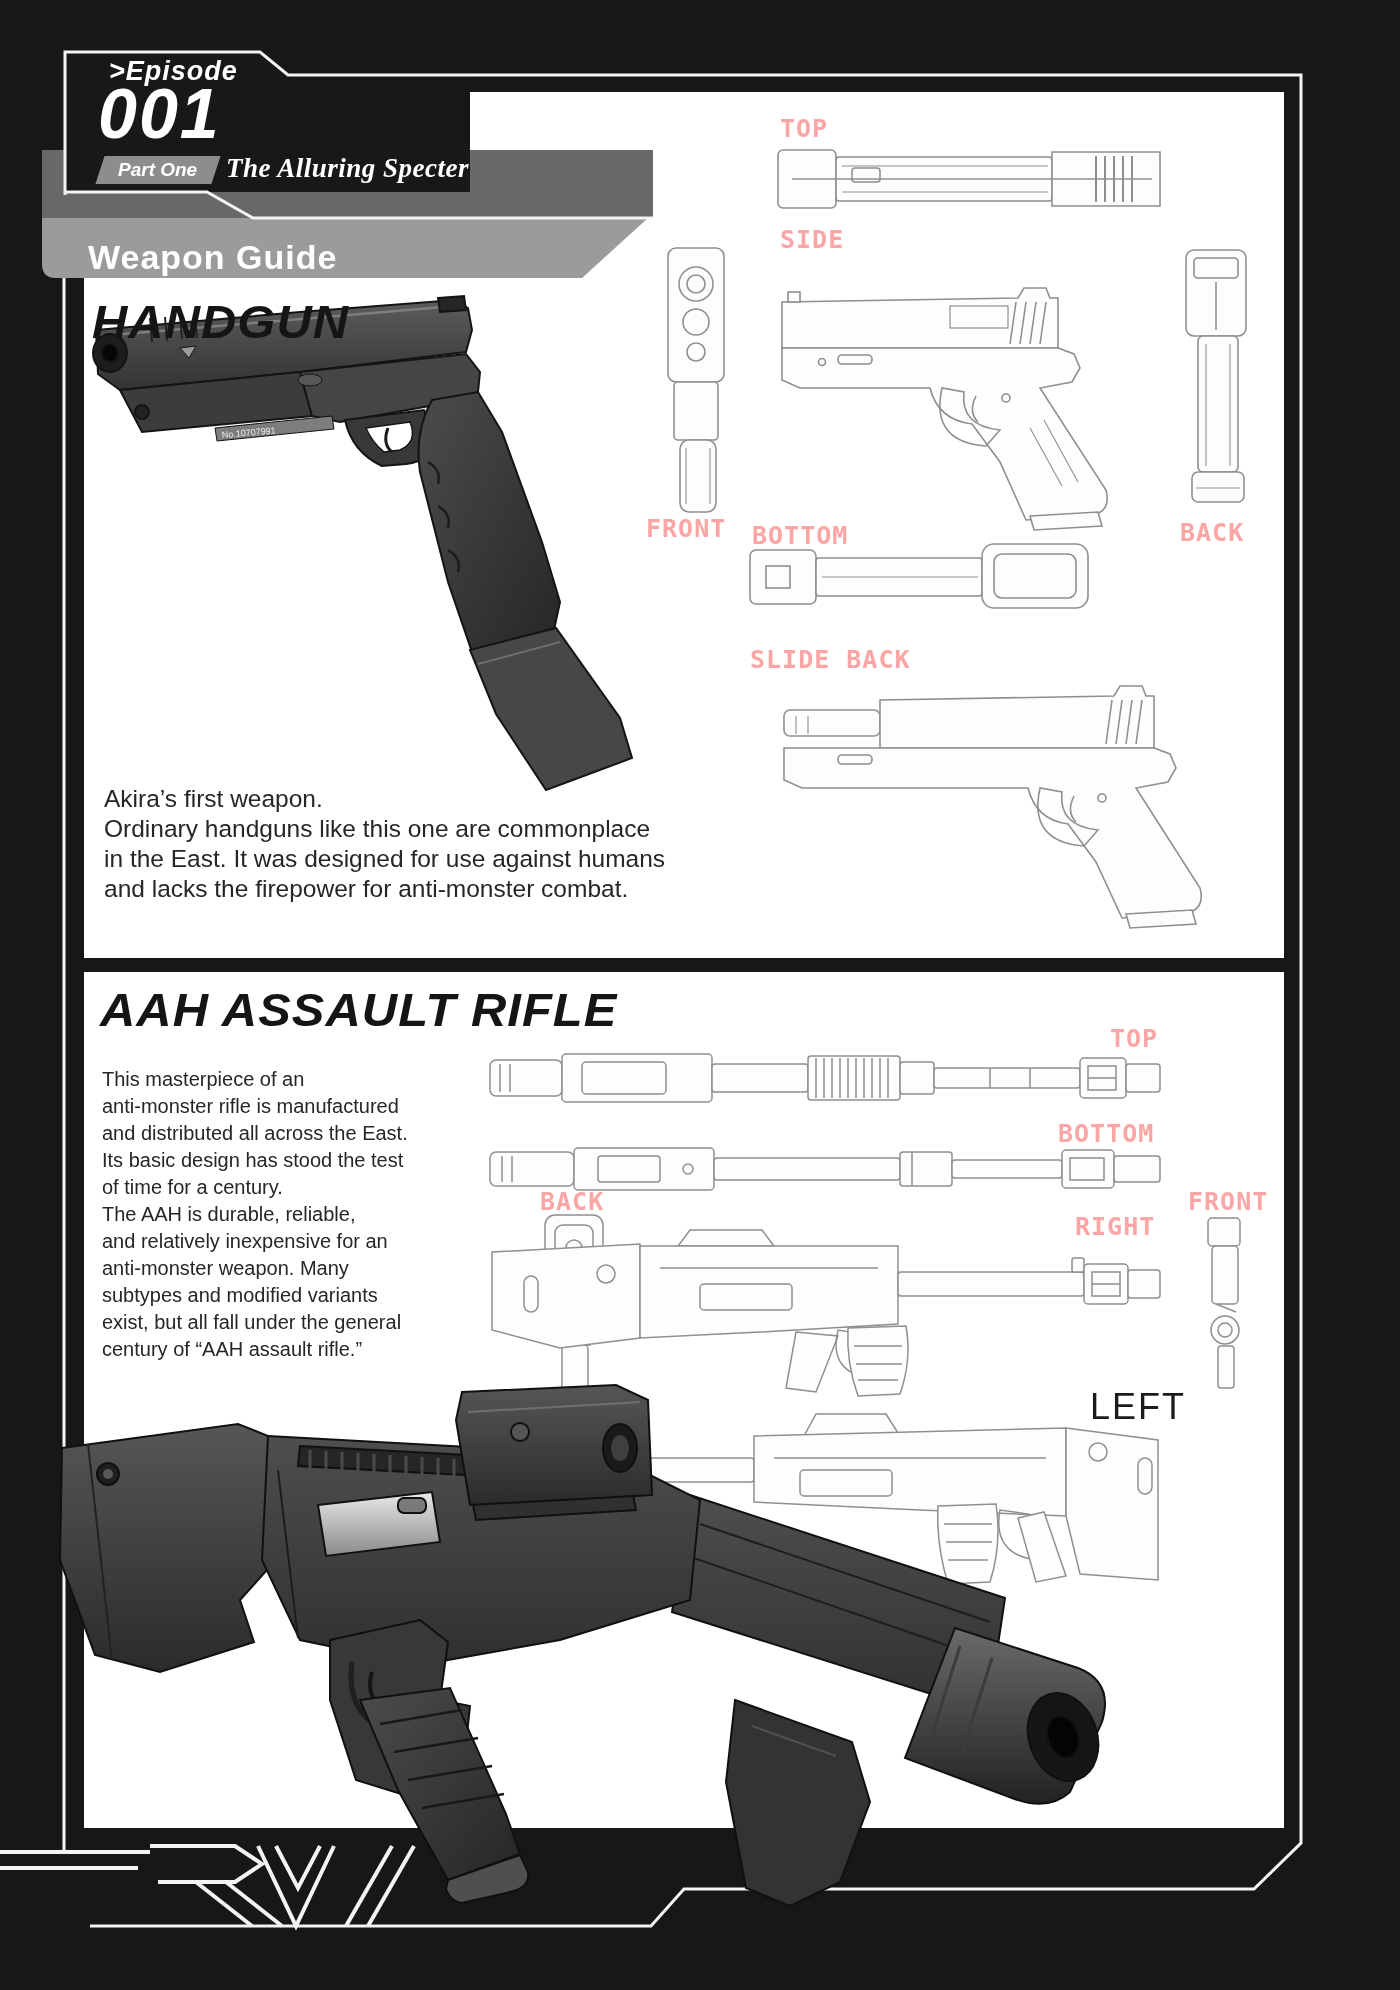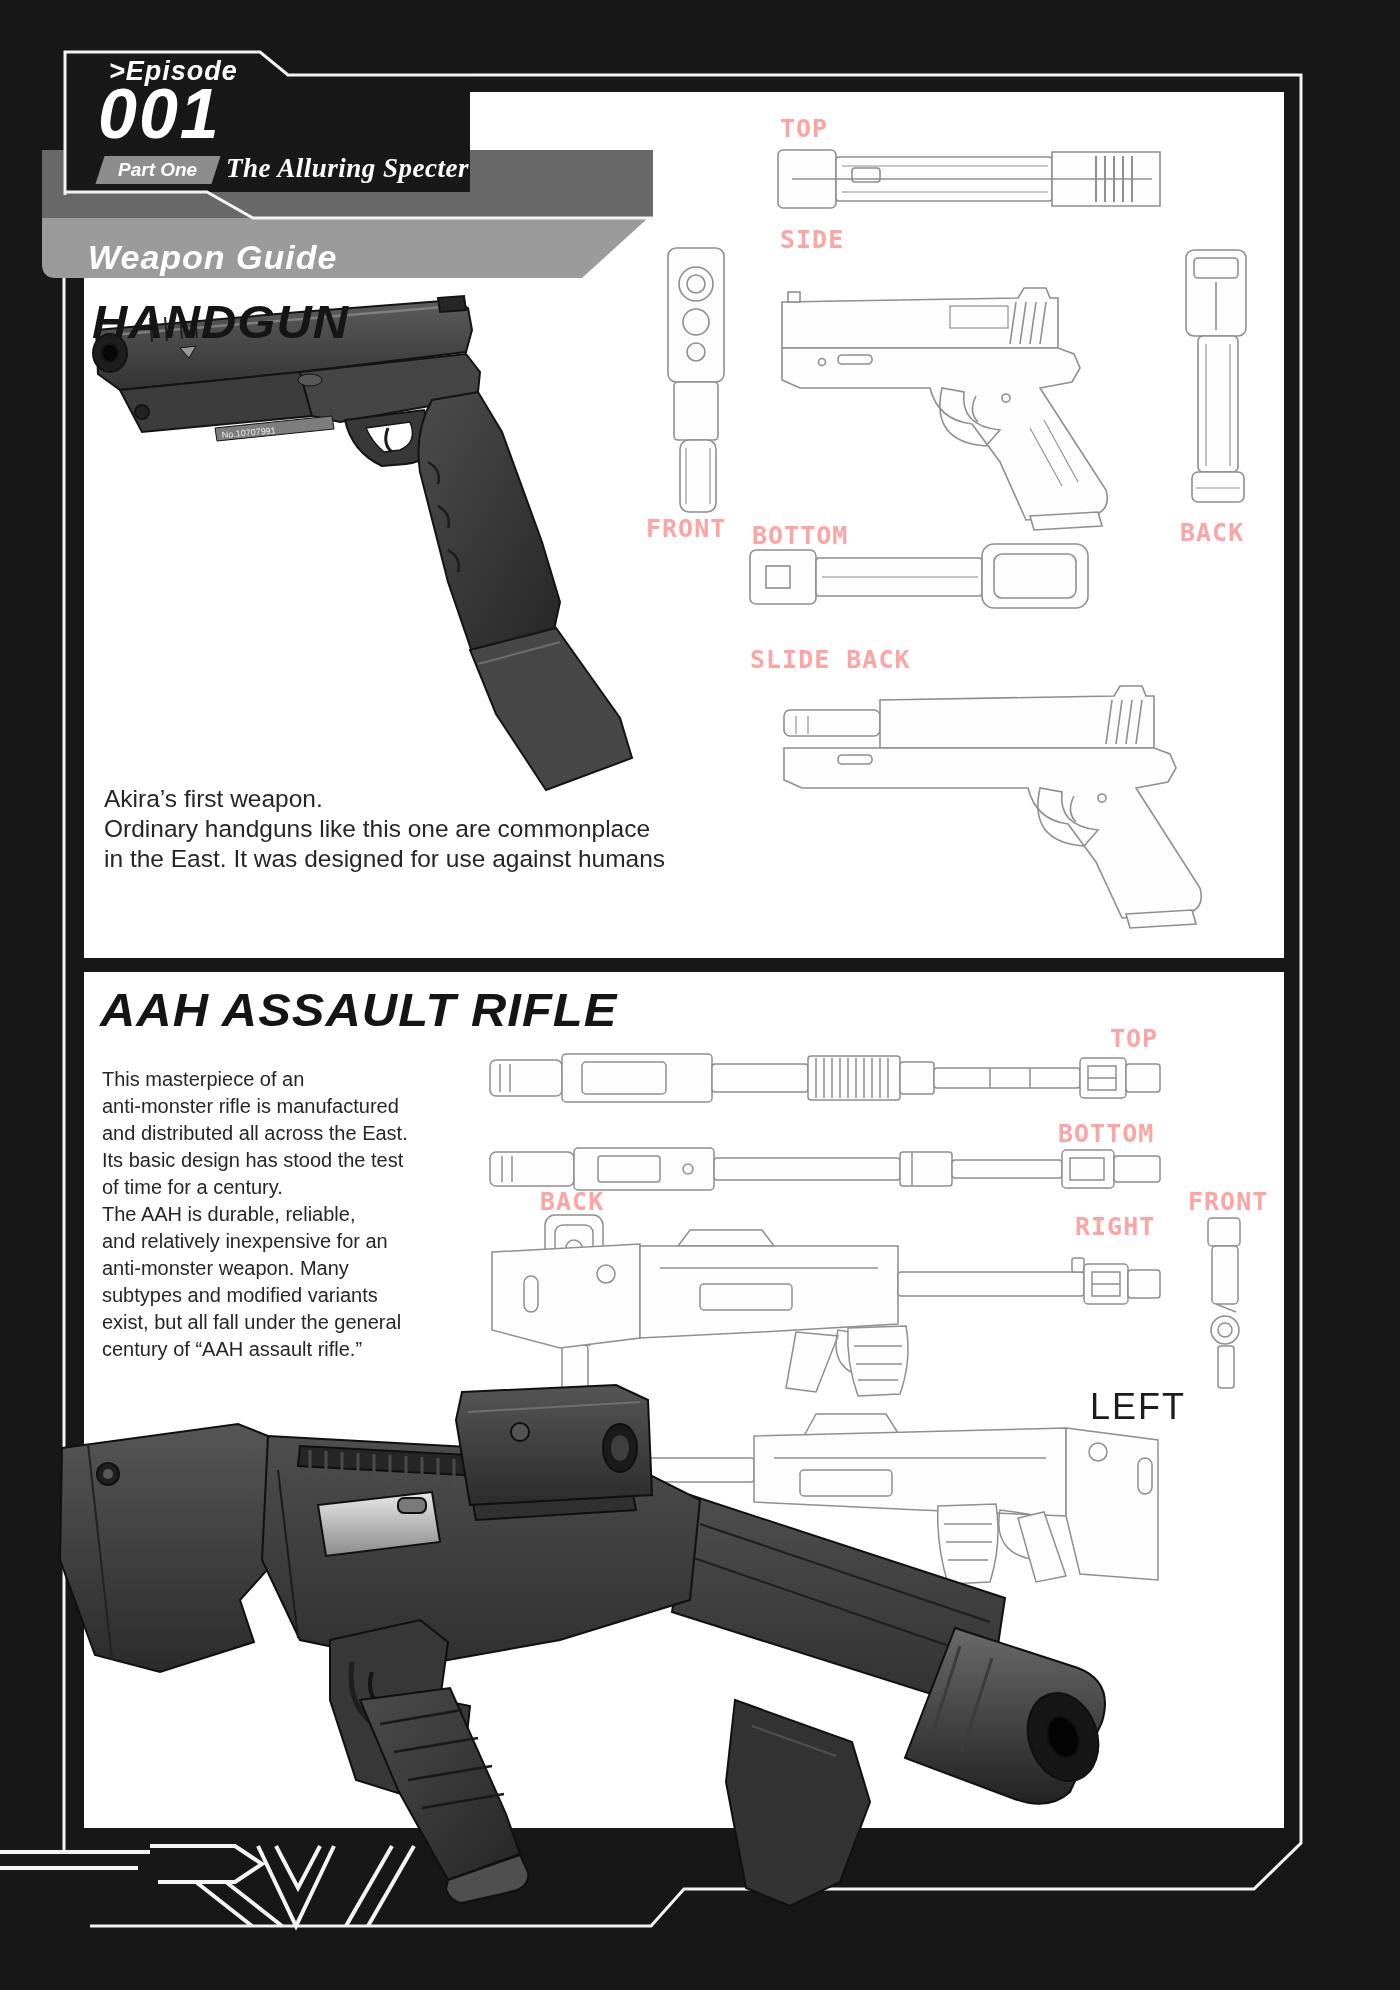--- a/index.html
+++ b/index.html
@@ -8,21 +8,21 @@
   #art{position:absolute;left:0;top:0;}
   .abs{position:absolute;}
   
   .ep-label{left:78px;top:56px;color:#fff;font-size:27px;font-weight:900;font-style:italic;letter-spacing:1px;margin-left:31px;}
   .ep-num{left:66px;top:74px;color:#fff;font-size:70px;font-weight:900;font-style:italic;letter-spacing:2px;padding-left:32px;}
   .part-badge{left:100px;top:156px;width:116px;height:28px;background:#8d8d8d;transform:skewX(-18deg);
               display:flex;align-items:center;justify-content:center;}
   .part-badge span{transform:skewX(18deg);color:#fff;font-size:19px;font-weight:900;font-style:italic;}
   .part-title{left:226px;top:153px;color:#fff;font-size:27px;font-weight:700;font-style:italic;
               font-family:"Liberation Serif",serif;letter-spacing:.5px;}
-  .banner-text{left:88px;top:238px;color:#fff;font-size:34px;font-weight:900;font-style:italic;letter-spacing:1px;}
+  .banner-text{left:88px;top:238px;color:#fff;font-size:34px;font-weight:900;letter-spacing:1px;}
   
   .sec-title{color:#151515;font-weight:900;font-style:italic;letter-spacing:1px;transform:scaleX(1.04);transform-origin:left;}
   .t1{left:92px;top:294px;font-size:47px;}
   .t2{left:100px;top:982px;font-size:47px;}
   
   .copy{color:#262626;}
   .copy div{white-space:nowrap;}
   .copy1{left:104px;top:784px;font-size:24.5px;line-height:30px;}
   .copy2{left:102px;top:1066px;font-size:20px;line-height:27px;}
   
@@ -309,20 +309,21 @@
   <span>Part One</span>
 </div>
 <div class="abs part-title">The Alluring Specter</div>
 <div class="abs banner-text">Weapon Guide</div>
 
 <div class="abs sec-title t1">HANDGUN</div>
 <div class="abs copy copy1">
   <div>Akira’s first weapon.</div>
   <div>Ordinary handguns like this one are commonplace</div>
   <div>in the East. It was designed for use against humans</div>
+  <div>and lacks the firepower for anti-monster combat.</div>
 </div>
 
 <span class="abs lbl" style="left:780px;top:114px">TOP</span>
 <span class="abs lbl" style="left:780px;top:225px">SIDE</span>
 <span class="abs lbl" style="left:646px;top:514px">FRONT</span>
 <span class="abs lbl" style="left:752px;top:521px">BOTTOM</span>
 <span class="abs lbl" style="left:1180px;top:518px">BACK</span>
 <span class="abs lbl" style="left:750px;top:645px">SLIDE BACK</span>
 
 <div class="abs sec-title t2">AAH ASSAULT RIFLE</div>

